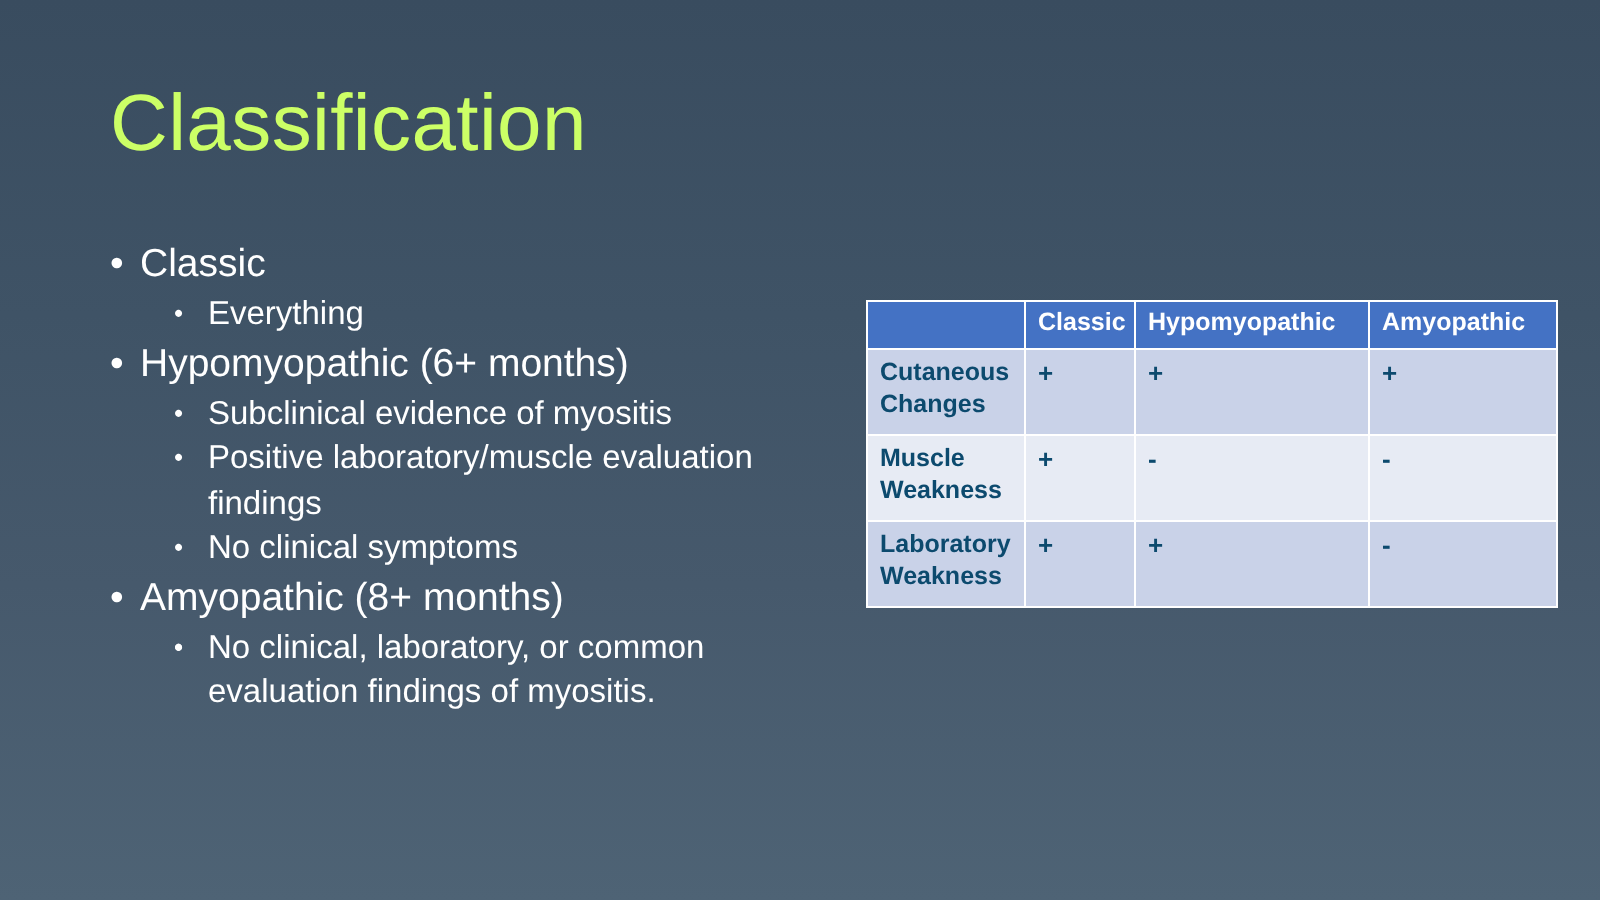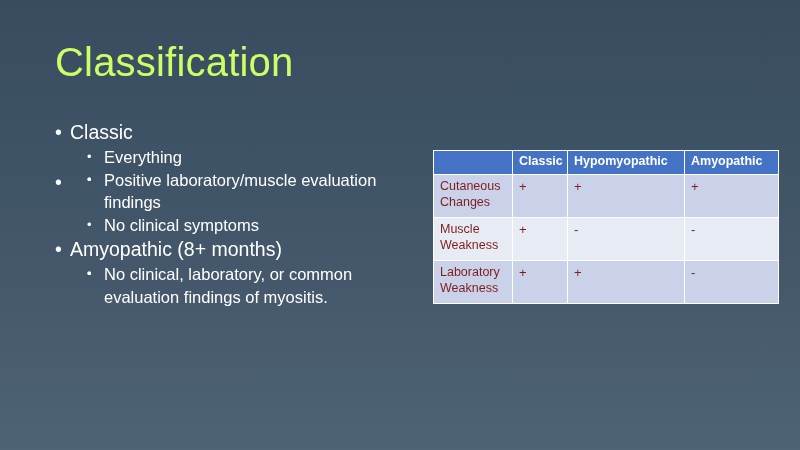--- a/index.html
+++ b/index.html
@@ -100,22 +100,22 @@
     font-weight: bold;
     font-size: 12.5px;
     line-height: 15px;
     height: 17px;
     padding-top: 3px;
     padding-bottom: 3px;
     white-space: nowrap;
   }
   #class-table thead th.blank { background: #4472c4; }
   #class-table tbody td {
-    color: #7f1d1d;
-    font-weight: normal;
+    color: #0c4a6e;
+    font-weight: bold;
     line-height: 15.5px;
     height: 34px;
   }
   #class-table tbody tr.odd td  { background: #c9d2e8; }
   #class-table tbody tr.even td { background: #e7ebf4; }
   .rowhdr { word-wrap: break-word; }
   .mark { font-size: 13px; }
 </style>
 </head>
 <body>
@@ -131,24 +131,26 @@
       <span class="btxt">Classic</span>
     </div>
 
     <div class="bullet lvl2">
       <span class="dot">•</span>
       <span class="btxt">Everything</span>
     </div>
 
     <div class="bullet lvl1">
       <span class="dot">•</span>
-    </div>
-
-    <div class="bullet lvl2">
-      <span class="dot">•</span>
+      <span class="btxt">Hypomyopathic  (6+ months)</span>
+    </div>
+
+    <div class="bullet lvl2">
+      <span class="dot">•</span>
+      <span class="btxt">Subclinical evidence of myositis</span>
     </div>
 
     <div class="bullet lvl2">
       <span class="dot">•</span>
       <span class="btxt">Positive laboratory/muscle evaluation findings</span>
     </div>
 
     <div class="bullet lvl2">
       <span class="dot">•</span>
       <span class="btxt">No clinical symptoms</span>

